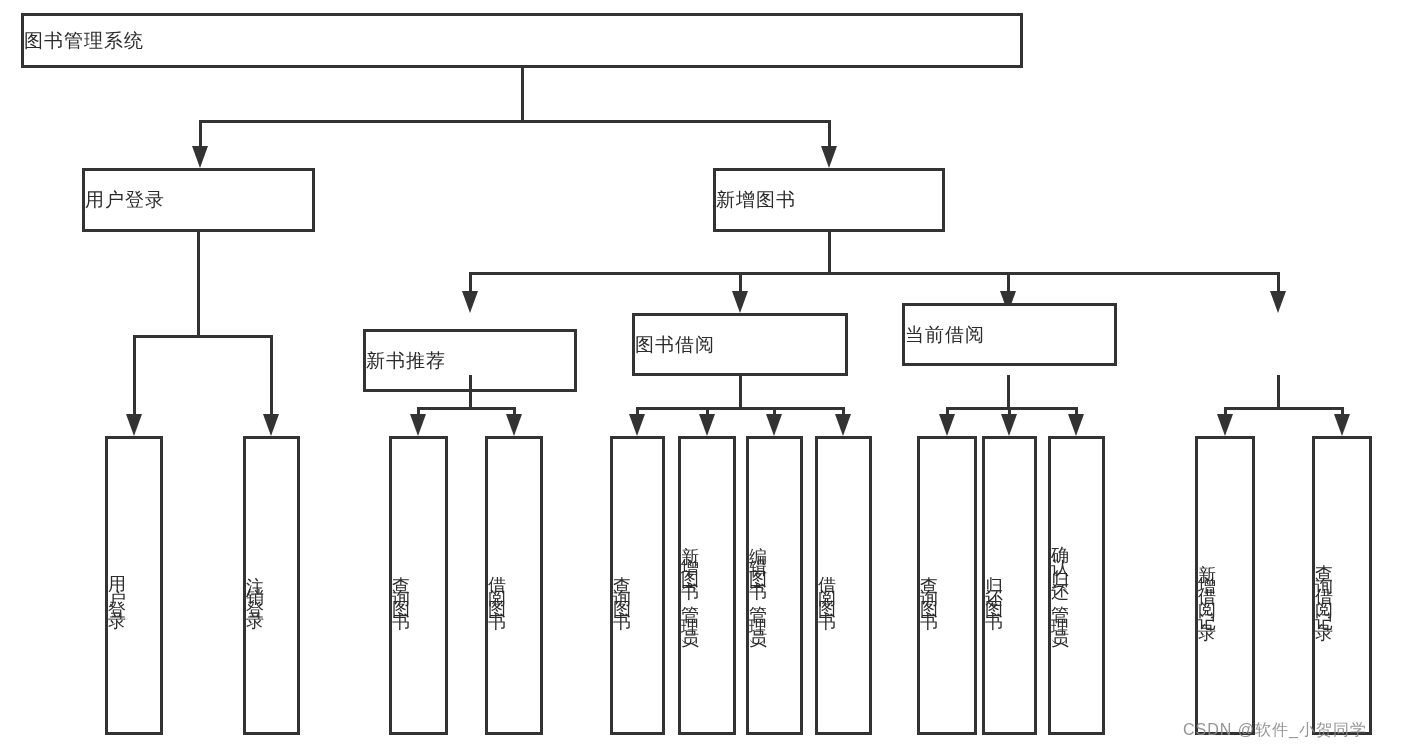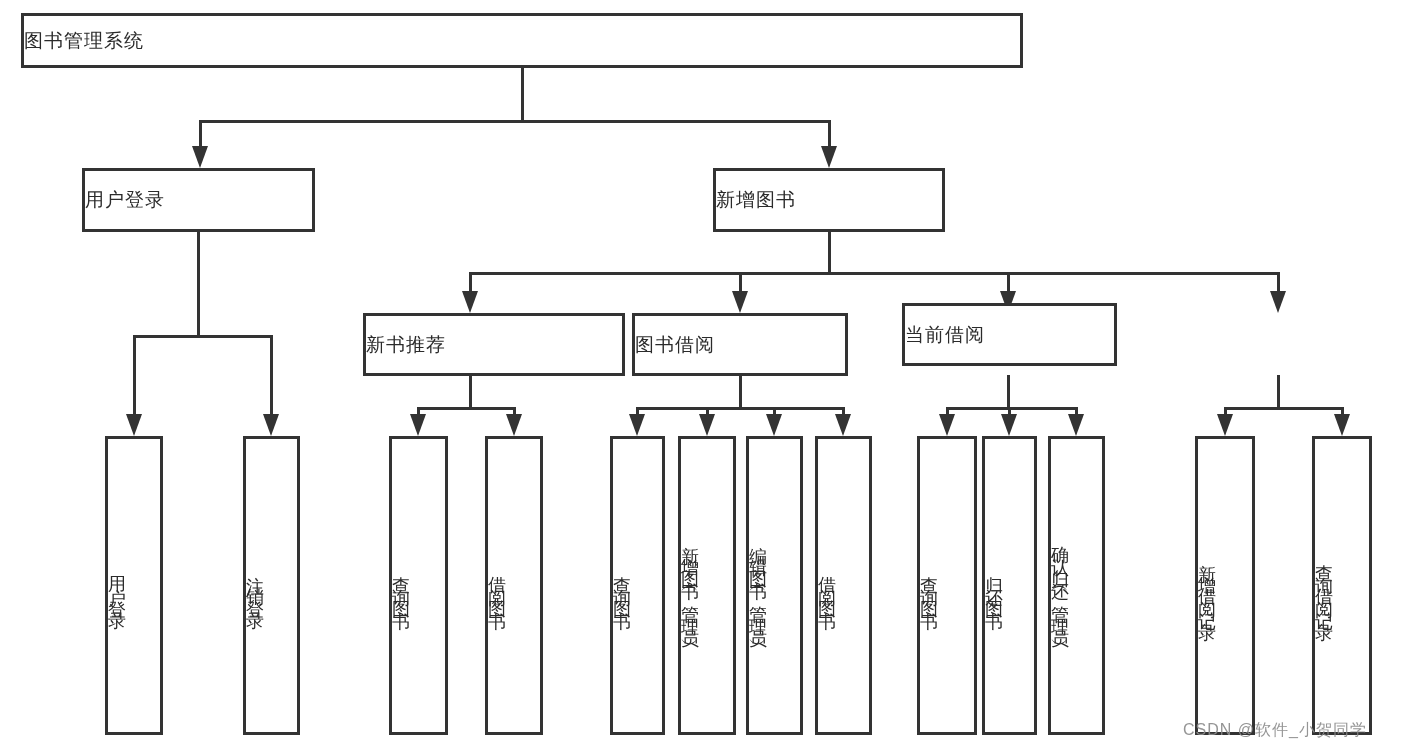--- a/index.html
+++ b/index.html
@@ -85,21 +85,21 @@
   <div class="line hline" style="left:469px; top:272px; width:811px;"></div>
   <div class="line vline" style="left:469px; top:272px; height:21px;"></div>
   <div class="arrow" style="left:462px; top:291px;"></div>
   <div class="line vline" style="left:739px; top:272px; height:21px;"></div>
   <div class="arrow" style="left:732px; top:291px;"></div>
   <div class="line vline" style="left:1007px; top:272px; height:21px;"></div>
   <div class="arrow" style="left:1000px; top:291px;"></div>
   <div class="line vline" style="left:1277px; top:272px; height:21px;"></div>
   <div class="arrow" style="left:1270px; top:291px;"></div>
 
-  <div class="box hbox" style="left:363px; top:313px; width:262px; height:63px;">
+  <div class="box hbox" style="left:363px; top:329px; width:214px; height:63px;">
     <span>新书推荐</span>
   </div>
   <div class="box hbox" style="left:632px; top:313px; width:216px; height:63px;">
     <span>图书借阅</span>
   </div>
   <div class="box hbox" style="left:902px; top:303px; width:215px; height:63px;">
     <span>当前借阅</span>
   </div>
 
   <div class="line vline" style="left:469px; top:375px; height:32px;"></div>

